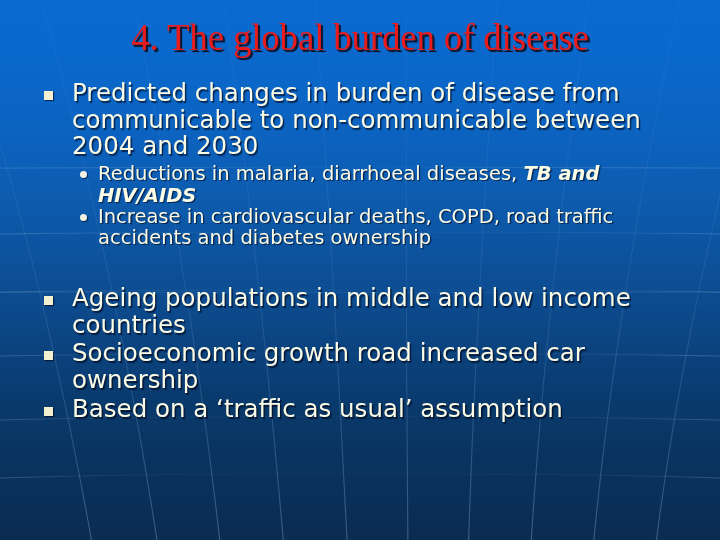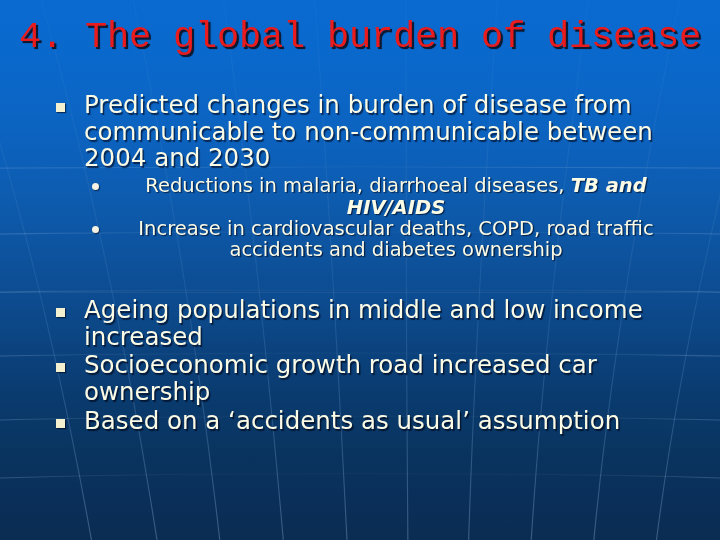--- a/index.html
+++ b/index.html
@@ -52,41 +52,41 @@
     pointer-events: none;
   }
 
   
   .title {
     position: absolute;
     left: 0;
     top: 16px;
     width: 720px;
     text-align: center;
-    font-family: Liberation Mono, monospace;
+    font-family: Liberation Serif, serif;
     font-size: 37px;
     font-weight: 400;
     letter-spacing: -0.2px;
     color: #ea1b1c;
     text-shadow:
        2px 2px 0 #0c1a33,
        2px 2px 1px #0c1a33;
     white-space: nowrap;
   }
 
   .body-area {
     position: absolute;
     left: 30px;
     top: 76px;
     width: 668px;
   }
 
   ul.lvl1 {
     list-style: none;
-    margin: 16px;
+    margin: 4px;
     padding: 0;
   }
 
   li.lvl1 {
     position: relative;
     padding-left: 38px;
     margin: 0 0 0 0;
     font-family: "DejaVu Sans", sans-serif;
     font-size: 24.5px;
     line-height: 1.09;
@@ -101,21 +101,20 @@
     width: 9px;
     height: 9px;
     background: #f2f0cf;
     box-shadow: 1px 1px 1px rgba(0,0,16,0.55);
   }
 
   ul.lvl2 {
     list-style: none;
     margin: 3px 0 0 0;
     padding: 0;
-    text-align: center;
   }
 
   li.lvl2 {
     position: relative;
     padding-left: 26px;
     font-family: "DejaVu Sans", sans-serif;
     font-size: 19.5px;
     line-height: 1.10;
     color: #fbfbe6;
     text-shadow: 1.3px 1.3px 1px rgba(0,0,16,0.62);
@@ -203,33 +202,33 @@
             <span class="marker-dot"></span>
             <span>Increase in cardiovascular deaths, COPD, road traffic accidents and diabetes ownership</span>
           </li>
         </ul>
       </li>
 
       <li class="spacer-block"></li>
 
       <li class="lvl1">
         <span class="marker-sq"></span>
-        <span>Ageing populations in middle and low income increased</span>
+        <span>Ageing populations in middle and low income countries</span>
       </li>
 
       <li class="gap-sm"></li>
 
       <li class="lvl1">
         <span class="marker-sq"></span>
         <span>Socioeconomic growth road increased car ownership</span>
       </li>
 
       <li class="gap-sm"></li>
 
       <li class="lvl1">
         <span class="marker-sq"></span>
-        <span>Based on a ‘accidents as usual’ assumption</span>
+        <span>Based on a ‘traffic as usual’ assumption</span>
       </li>
 
     </ul>
   </div>
 
 </div>
 
 </body></html>

